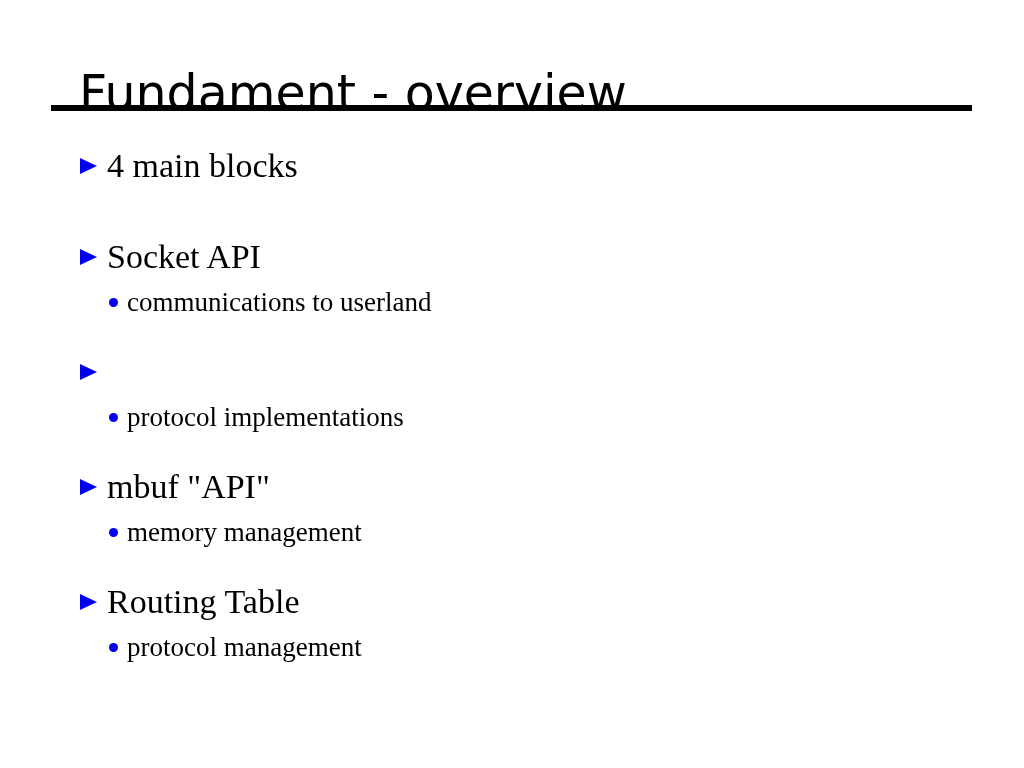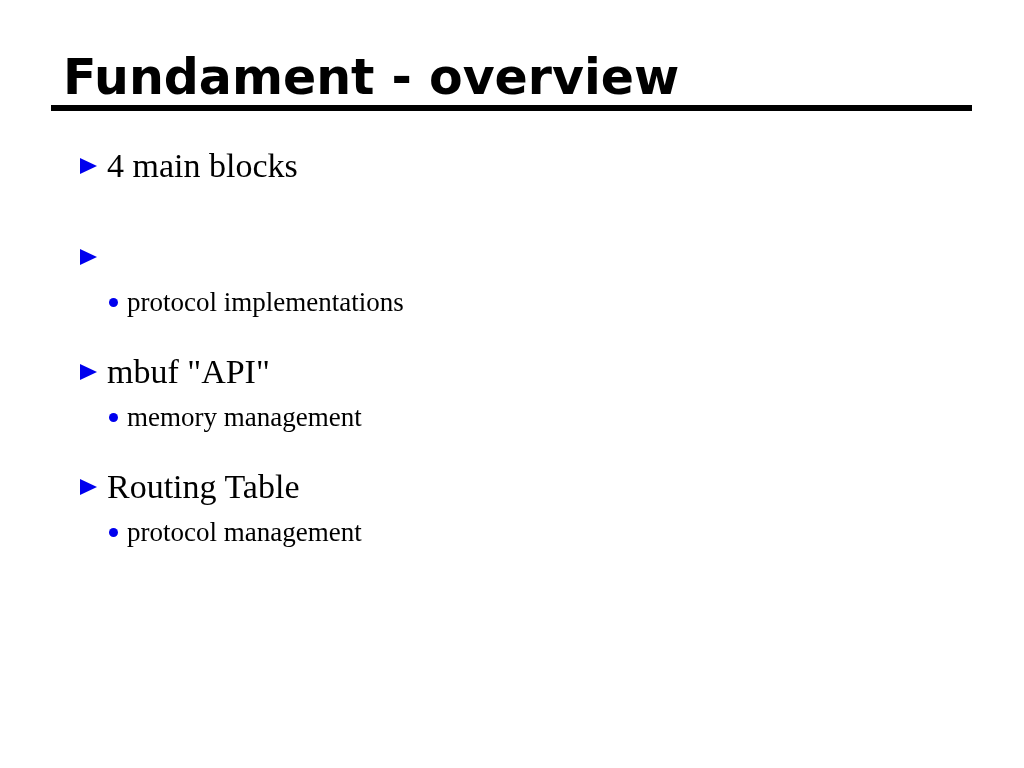--- a/index.html
+++ b/index.html
@@ -80,33 +80,43 @@
     border-radius: 50%;
     background: #0000ee;
     margin-right: 9px;
   }
 </style>
 </head>
 <body>
 
 <div class="slide">
 
-  <h1 class="title" style="margin:0; font-weight:bold;">Fundament - overview</h1>
+  <h1 class="title" style="margin:16px; font-weight:normal;">Fundament - overview</h1>
 
   <div class="title-rule"></div>
 
   <div class="content">
 
     <div class="group no-sub">
       <div class="l1">
         <span class="tri"></span>
         <span>4 main blocks</span>
       </div>
     </div>
 
+    <div class="group">
+      <div class="l1">
+        <span class="tri"></span>
+        <span>Socket API</span>
+      </div>
+      <div class="l2">
+        <span class="dot"></span>
+        <span>communications to userland</span>
+      </div>
+    </div>
 
     <div class="group">
       <div class="l1">
         <span class="tri"></span>
       </div>
       <div class="l2">
         <span class="dot"></span>
         <span>protocol implementations</span>
       </div>
     </div>

